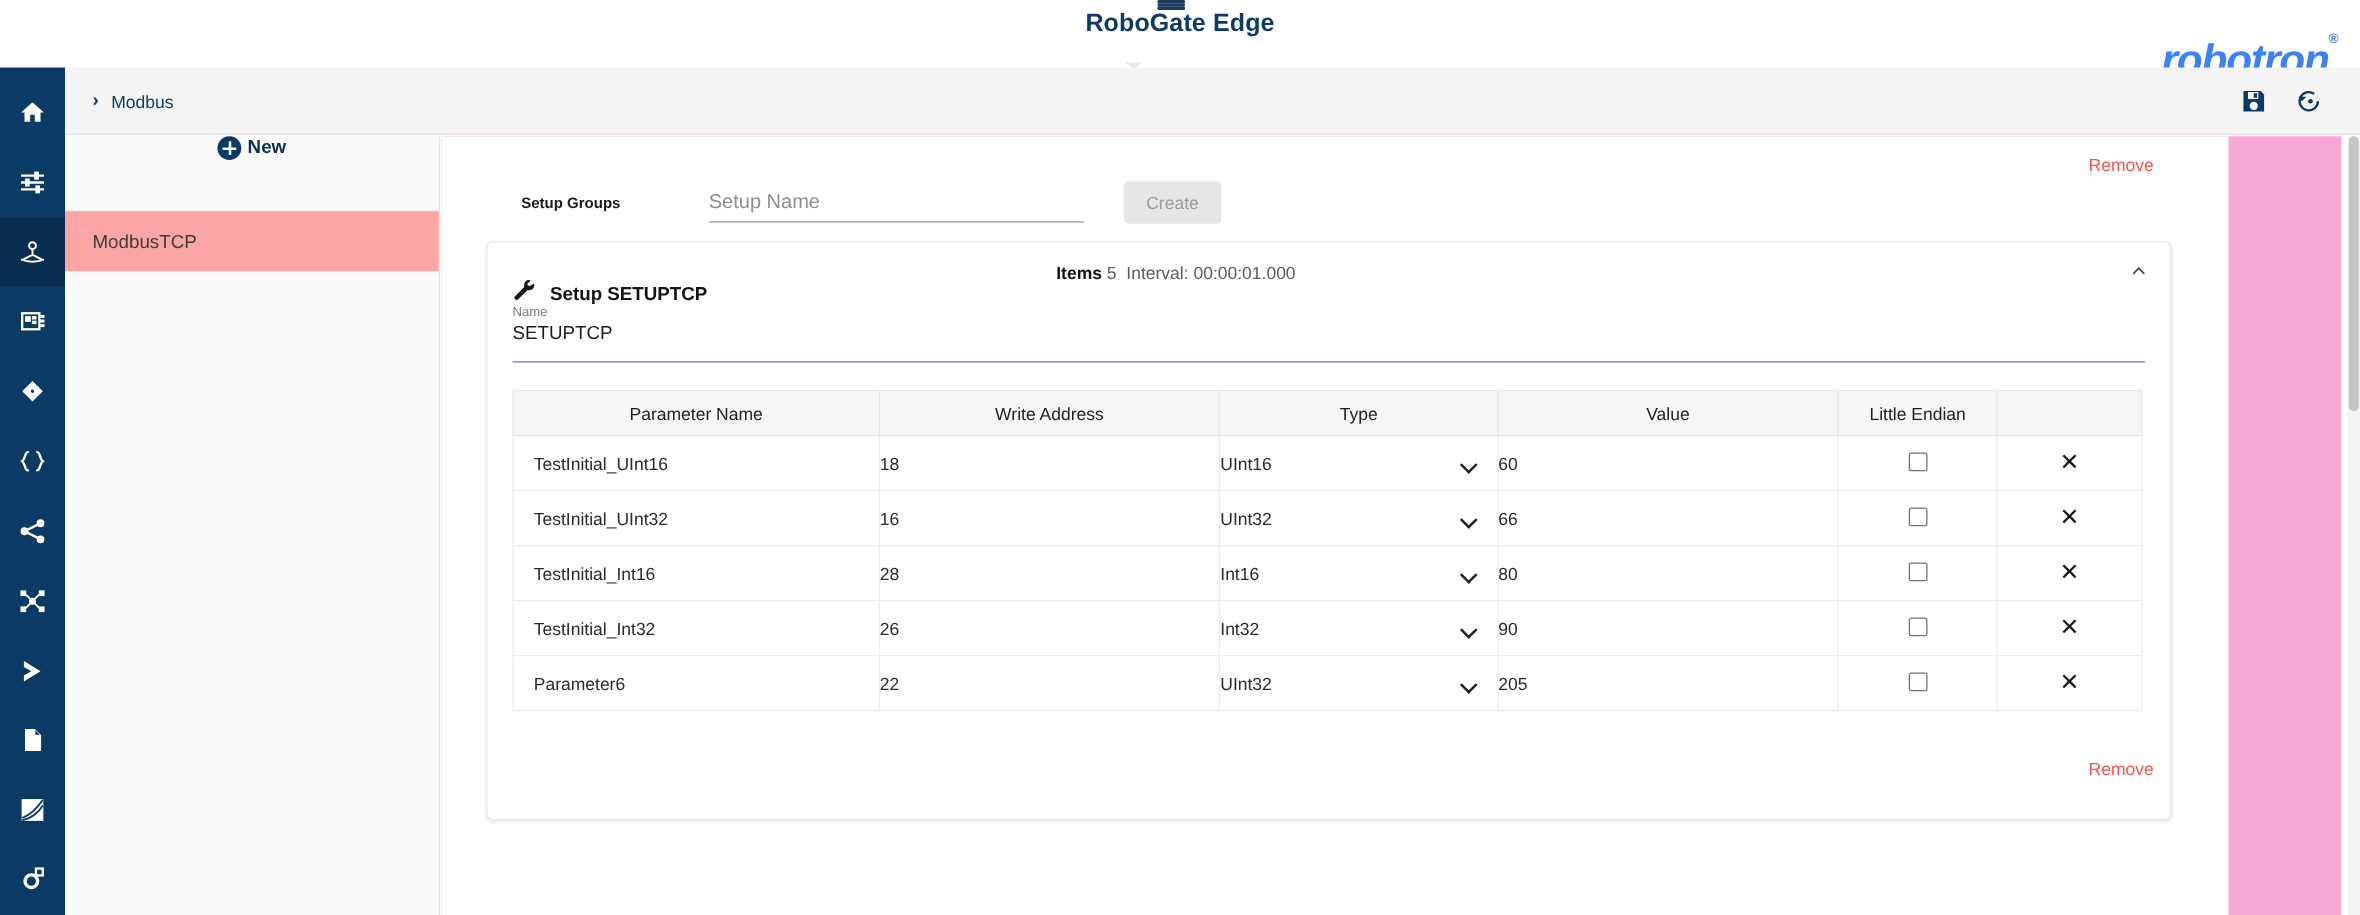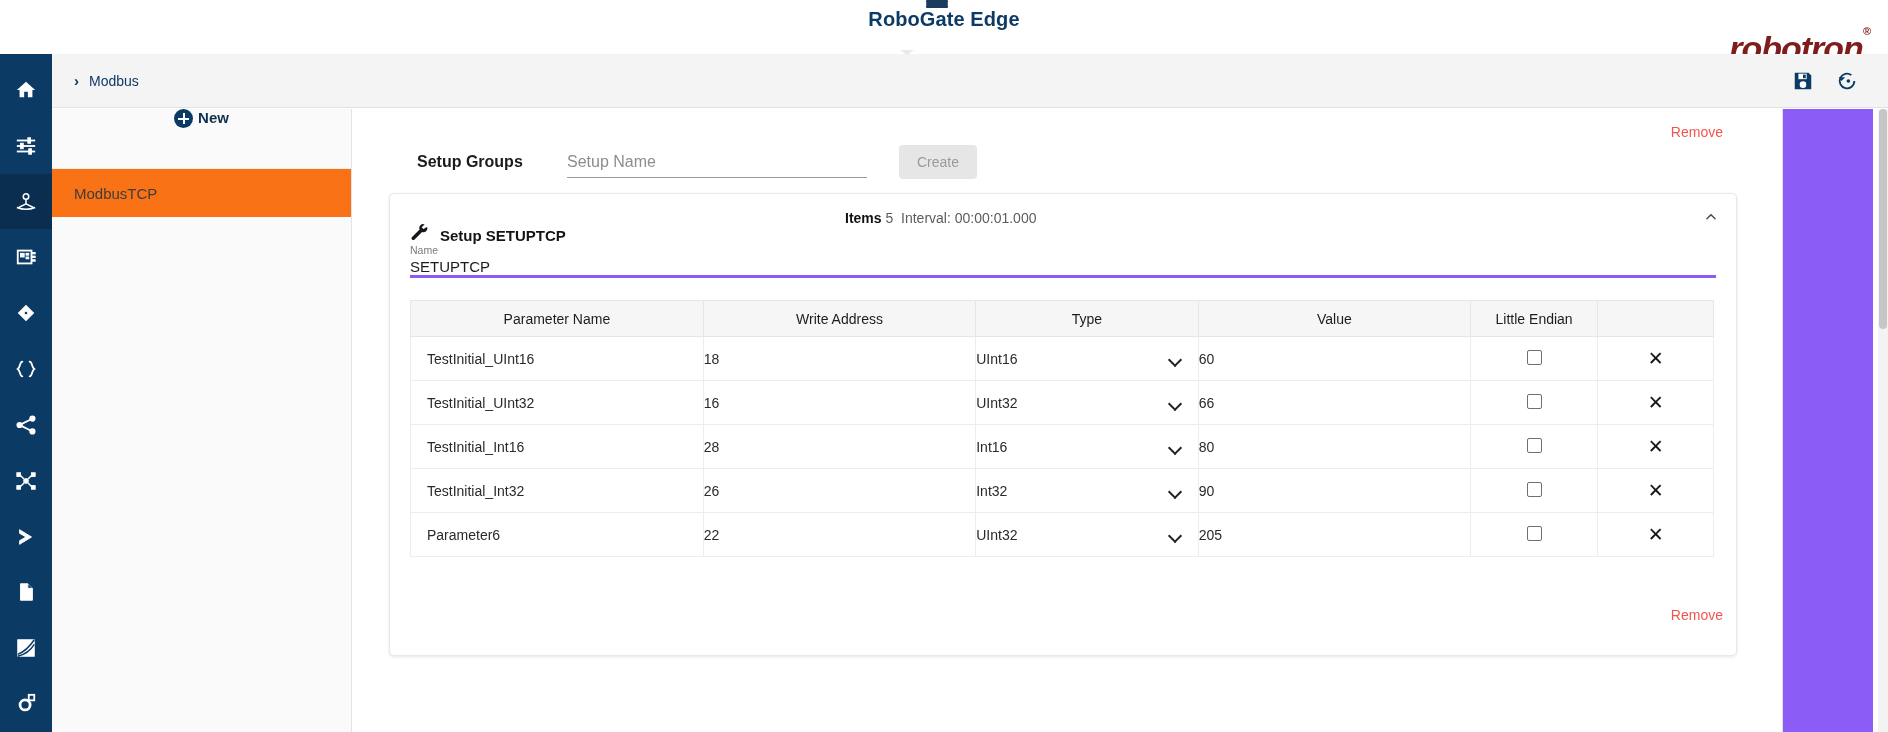--- a/index.html
+++ b/index.html
@@ -24,21 +24,21 @@
     cursor: pointer;
   }
   .hamburger span { display:block; height: 2.5px; background: #1b3a5c; border-radius: 1px;}
   .app-title {
     font-size: 20px; font-weight: bold; color: #0d3b66;
     letter-spacing: .1px;
   }
   .brand {
     margin-left: auto; margin-right: 18px;
     font-size: 34px; font-weight: bold; font-style: italic;
-    color: #7f1d1d; letter-spacing: -1px;
+    color: #3b82f6; letter-spacing: -1px;
     position: relative; line-height: 1;
   }
   .brand sup { font-size: 11px; font-style: normal; vertical-align: super; top:-12px; position: relative;}
 
   
   .rail {
     position: absolute; top: 54px; left: 0;
     width: 52px; height: 678px;
     background: #0b3a65;
     display: flex; flex-direction: column; align-items: center;
@@ -93,45 +93,45 @@
     content:""; position:absolute; background:#fff;
   }
   .plus-circle:before { left:4px; top:8.5px; width:11px; height:2.5px;}
   .plus-circle:after { top:4px; left:8.5px; height:11px; width:2.5px;}
   .new-label { font-size: 15px; font-weight: bold; color:#10304f; }
   .list-item {
     height: 48px; display:flex; align-items:center;
     padding-left: 22px; font-size: 15px; color:#3d3d3d;
     cursor:pointer;
   }
-  .list-item.selected { background:#f97316; }
+  .list-item.selected { background:#fca5a5; }
 
   
   .main {
     position: absolute; top: 109px; left: 353px;
     width: 1520px; height: 623px;
-    background: #8b5cf6;
+    background: #f9a8d4;
     overflow: hidden;
   }
   .content-card {
     position:absolute; top:0; left:0;
     width: 1430px; height: 640px;
     background:#ffffff;
     border-right:1px solid #e0e0e0;
   }
   .remove-link {
     color:#f4544f; font-size:14px; cursor:pointer;
   }
   .top-remove { position:absolute; right: 59px; top: 15px; }
 
   .setup-groups-row {
     position:absolute; top: 36px; left: 0; width: 100%;
     display:flex; align-items:center;
   }
-  .sg-label { font-size:16px; font-weight:bold; color:#1b1b1b; margin-left: 64px; width: 150px;}
+  .sg-label { font-size:12px; font-weight:bold; color:#1b1b1b; margin-left: 64px; width: 150px;}
   .sg-input {
     width: 300px; height: 32px; border:none; border-bottom:1px solid #9a9a9a;
     font-size:16px; color:#333; background:transparent; outline:none;
     font-family:"Liberation Sans", sans-serif;
   }
   .sg-input::placeholder { color:#8d8d8d; }
   .sg-create {
     margin-left: 32px; width: 78px; height: 34px;
     background:#e6e6e6; color:#9a9a9a; border:none; border-radius:4px;
     font-size:14px; font-family:"Liberation Sans", sans-serif; cursor:default;
@@ -156,22 +156,22 @@
     position:absolute; left: 455px; top: 16px;
     font-size: 14px; color:#5c5c5c;
   }
   .setup-meta b { color:#111; }
   .setup-meta .num { color:#5c5c5c; }
   .chev-up {
     position:absolute; right: 18px; top: 16px;
     width: 14px; height:14px; cursor:pointer;
   }
   .name-field {
-    margin: 0 20px; padding-bottom: 0;
-    border-bottom:3px solid #8b5cf6;
+    margin: 0 20px; padding-bottom: 14px;
+    border-bottom:1px solid #8b5cf6;
   }
   .name-label { font-size: 10.5px; color:#7a7a7a; margin-bottom: 2px;}
   .name-value { font-size: 15px; color:#1c1c1c; }
 
   
   table.params {
     margin: 22px 20px 0 20px;
     width: 1304px;
     border-collapse: collapse;
     table-layout: fixed;

